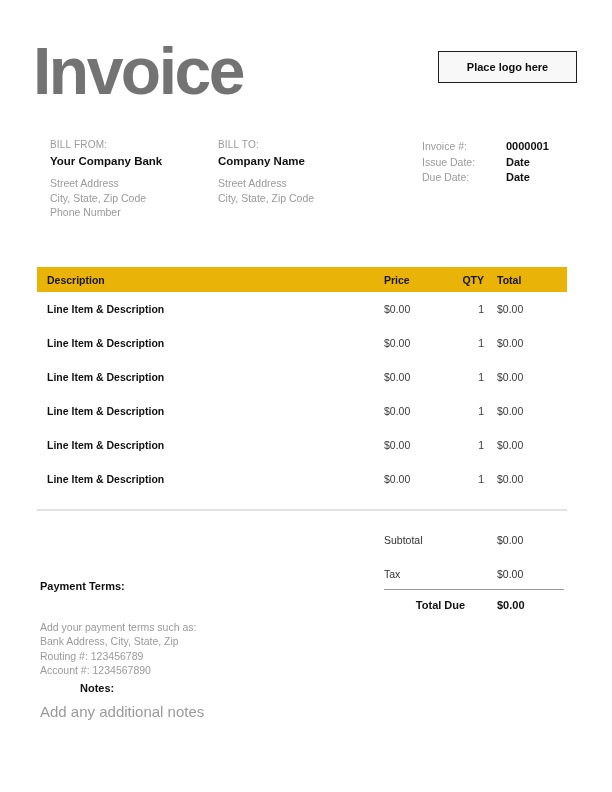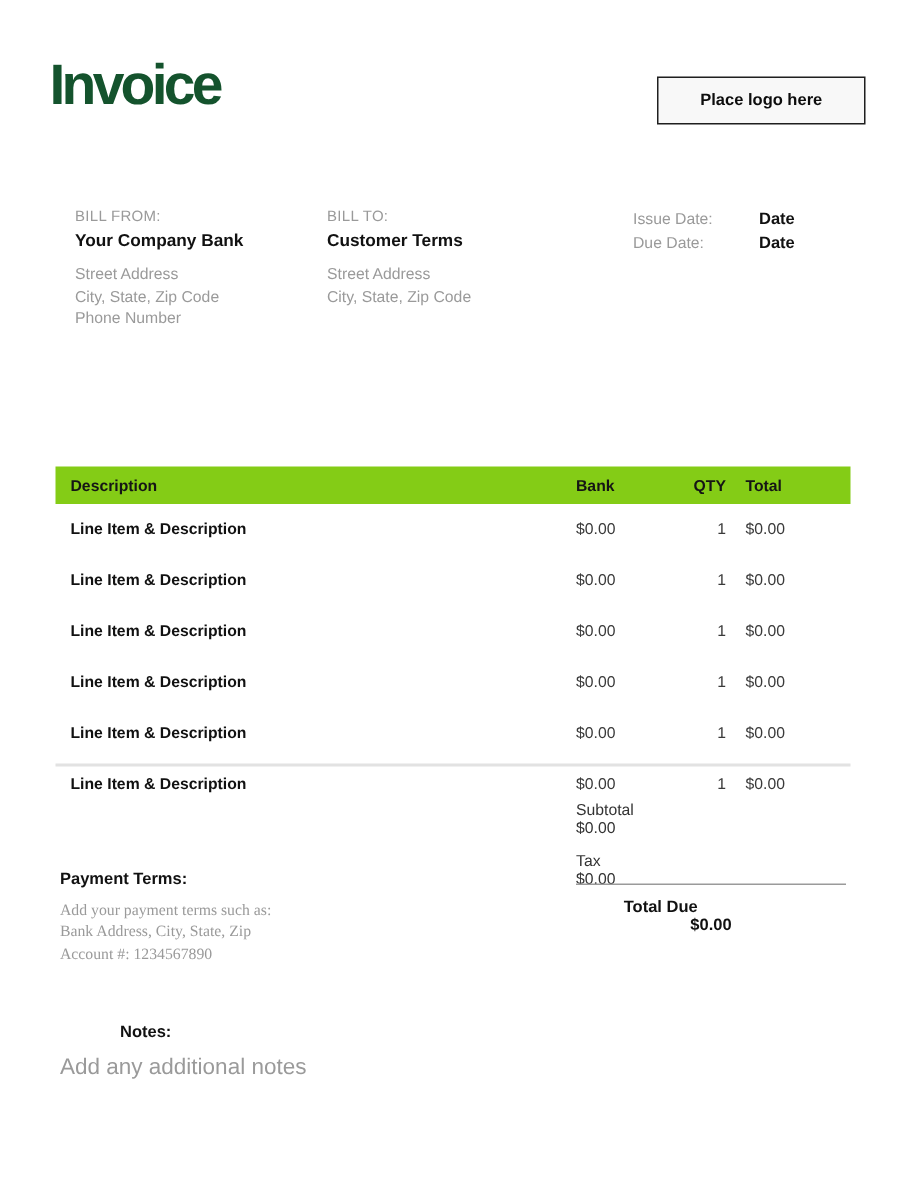--- a/index.html
+++ b/index.html
@@ -2,63 +2,63 @@
 <html><head>
 <meta charset="utf-8">
 <style>
   * { margin:0; padding:0; box-sizing:border-box; }
   html, body { background:#ffffff; }
   .page {
     position:relative; width:612px; height:792px; background:#ffffff;
     font-family:"Liberation Sans", sans-serif; color:#1a1a1a; overflow:hidden;
   }
   .title {
-    position:absolute; left:33px; top:38px; font-size:38px; font-weight:700;
-    letter-spacing:-2.5px; line-height:1; color:#14532d;
+    position:absolute; left:33px; top:38px; font-size:66px; font-weight:700;
+    letter-spacing:-2.5px; line-height:1; color:#737373;
   }
   .logo-box {
     position:absolute; left:438px; top:51px; width:139px; height:32px;
     background:#f8f8f8; border:1.5px solid #1f1f1f; display:flex;
     align-items:center; justify-content:center; font-size:11px; font-weight:700; color:#0d0d0d;
   }
   .party { position:absolute; top:139px; }
   .party.from { left:38px;margin-left:12px; }
   .party.to { left:218px; }
   .party-label { font-size:10px; color:#9a9a9a; letter-spacing:.2px; }
   .party-name { font-size:11.5px; font-weight:700; margin-top:5px; color:#111; }
   .party-lines { margin-top:9px; font-size:10.5px; color:#9a9a9a; line-height:14.5px; }
   .meta { position:absolute; left:422px; top:139px; font-size:10.5px; line-height:15.5px; }
   .meta-row { display:flex; align-items:baseline; }
   .meta-label { width:84px; color:#9a9a9a; }
   .meta-value { font-weight:700; font-size:11px; color:#111; }
 
   .items { position:absolute; left:37px; top:267px; width:530px; }
   .tr { display:grid; grid-template-columns:347px 53px 47px 83px; align-items:center; }
-  .thead { height:25px; background:#84cc16; font-weight:700; font-size:10.5px; color:#151515;margin-top:44px; }
+  .thead { height:25px; background:#eab308; font-weight:700; font-size:10.5px; color:#151515; }
   .tbody-row { height:34px; font-size:10.5px; }
   .cell-desc { padding-left:10px; }
   .cell-qty { text-align:right; }
   .cell-total { padding-left:13px; }
   .tbody-row .cell-desc { font-weight:700; color:#111; }
   .tbody-row .cell-price, .tbody-row .cell-qty, .tbody-row .cell-total { color:#3a3a3a; }
 
   .divider { position:absolute; left:37px; top:509px; width:530px; height:2px; background:#e2e2e2; }
 
   .totals { position:absolute; left:384px; top:527px; width:180px; height:100px; font-size:10.5px; }
-  .totals-row { position:absolute; left:0; display:flex; width:100%;flex-direction:column; }
+  .totals-row { position:absolute; left:0; display:flex; width:100%; }
   .totals-label { width:113px; color:#333; }
   .totals-value { color:#333; }
   .row-subtotal { top:7px; }
   .row-tax { top:41px; }
   .totals-rule { position:absolute; left:0; top:62px; width:180px; height:1px; background:#9a9a9a; }
   .row-total-due { top:72px; }
   .row-total-due .totals-label, .row-total-due .totals-value { font-weight:700; font-size:11px; color:#111;text-align:center; }
 
   .pt-heading { position:absolute; left:40px; top:580px; font-size:11px; font-weight:700; color:#111; }
-  .pt-lines { position:absolute; left:40px; top:601px; font-size:10.5px; color:#9a9a9a; line-height:14.4px;font-family:Liberation Serif, serif; }
+  .pt-lines { position:absolute; left:40px; top:620px; font-size:10.5px; color:#9a9a9a; line-height:14.4px; }
   .notes-heading { position:absolute; left:40px; top:682px; font-size:11px; font-weight:700; color:#111;padding-left:40px; }
   .notes-line { position:absolute; left:40px; top:703px; font-size:15px; color:#9a9a9a; }
 </style>
 </head>
 <body>
 
 <div class="page">
 
   <div class="title">Invoice</div>
 
@@ -69,42 +69,46 @@
     <div class="party-name">Your Company Bank</div>
     <div class="party-lines">
       <div>Street Address</div>
       <div>City, State, Zip Code</div>
       <div>Phone Number</div>
     </div>
   </div>
 
   <div class="party to">
     <div class="party-label">BILL TO:</div>
-    <div class="party-name">Customer Terms</div>
+    <div class="party-name">Company Name</div>
     <div class="party-lines">
       <div>Street Address</div>
       <div>City, State, Zip Code</div>
     </div>
   </div>
 
   <div class="meta">
+    <div class="meta-row">
+      <div class="meta-label">Invoice #:</div>
+      <div class="meta-value">0000001</div>
+    </div>
     <div class="meta-row">
       <div class="meta-label">Issue Date:</div>
       <div class="meta-value">Date</div>
     </div>
     <div class="meta-row">
       <div class="meta-label">Due Date:</div>
       <div class="meta-value">Date</div>
     </div>
   </div>
 
   <div class="items">
     <div class="tr thead">
       <div class="cell-desc">Description</div>
-      <div class="cell-price">Bank</div>
+      <div class="cell-price">Price</div>
       <div class="cell-qty">QTY</div>
       <div class="cell-total">Total</div>
     </div>
 
     <div class="tr tbody-row">
       <div class="cell-desc">Line Item &amp; Description</div>
       <div class="cell-price">$0.00</div>
       <div class="cell-qty">1</div>
       <div class="cell-total">$0.00</div>
     </div>
@@ -155,19 +159,20 @@
     <div class="totals-row row-total-due">
       <div class="totals-label">Total Due</div>
       <div class="totals-value">$0.00</div>
     </div>
   </div>
 
   <div class="pt-heading">Payment Terms:</div>
   <div class="pt-lines">
     <div>Add your payment terms such as:</div>
     <div>Bank Address, City, State, Zip</div>
+    <div>Routing #: 123456789</div>
     <div>Account #: 1234567890</div>
   </div>
 
   <div class="notes-heading">Notes:</div>
   <div class="notes-line">Add any additional notes</div>
 
 </div>
 
 </body></html>

